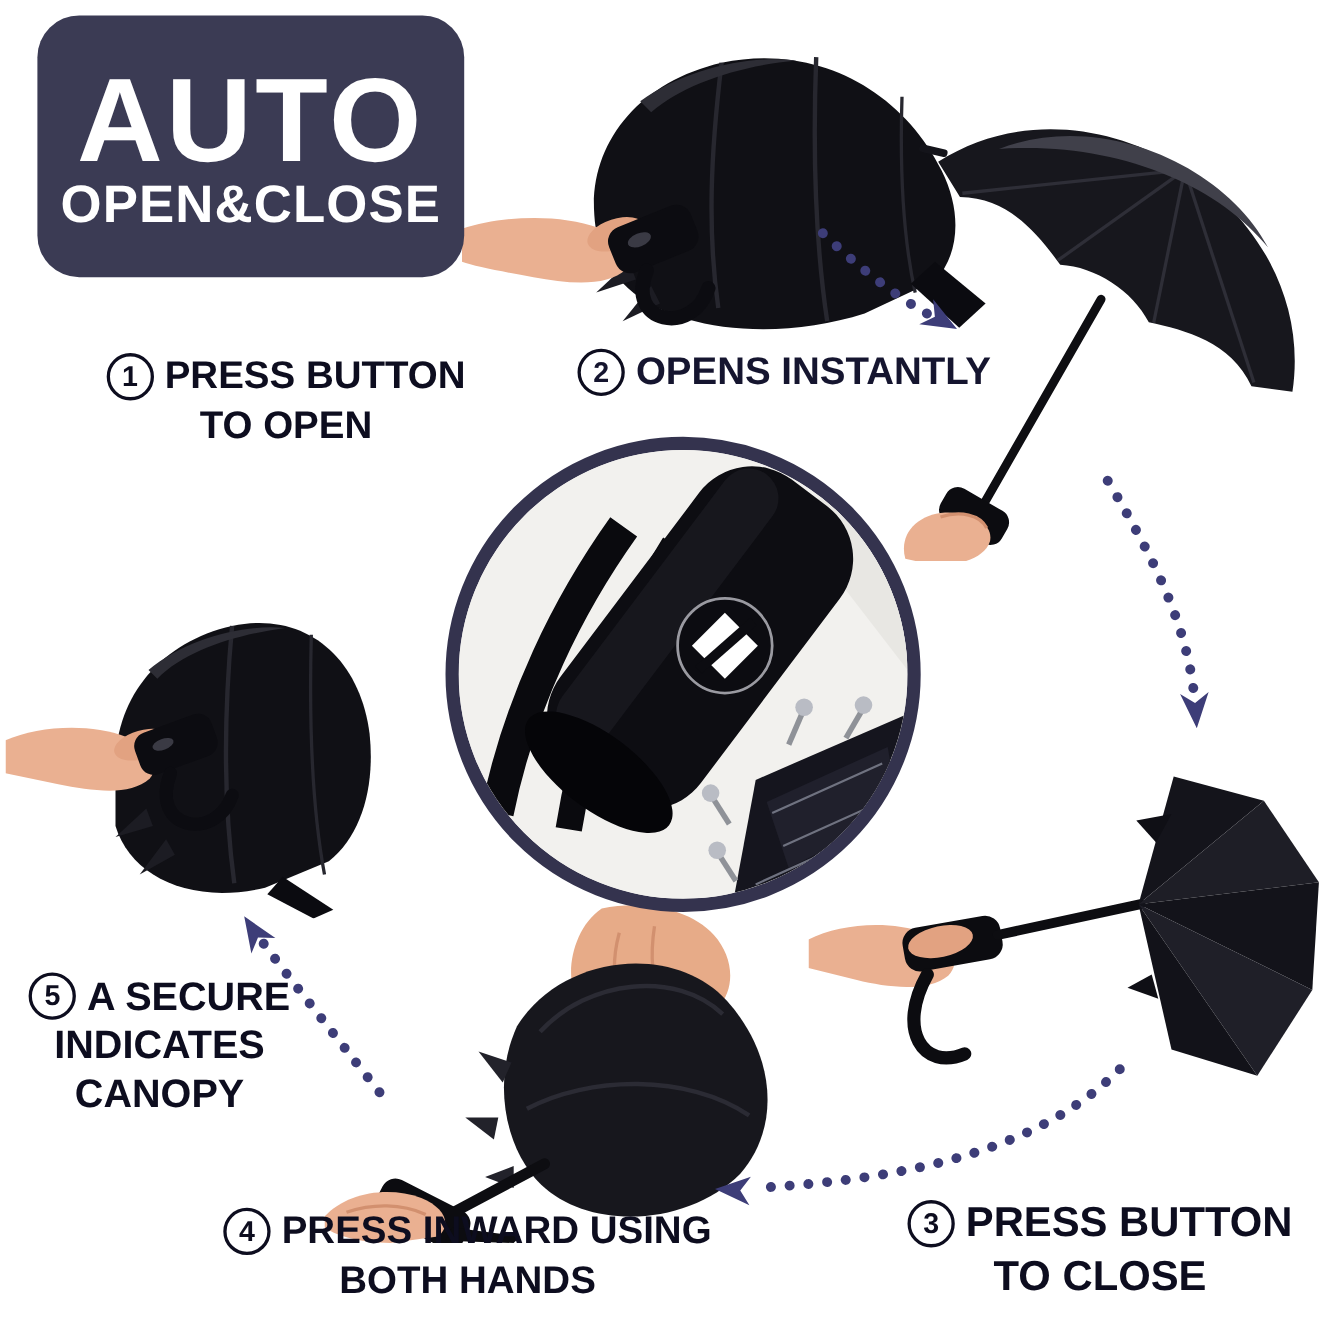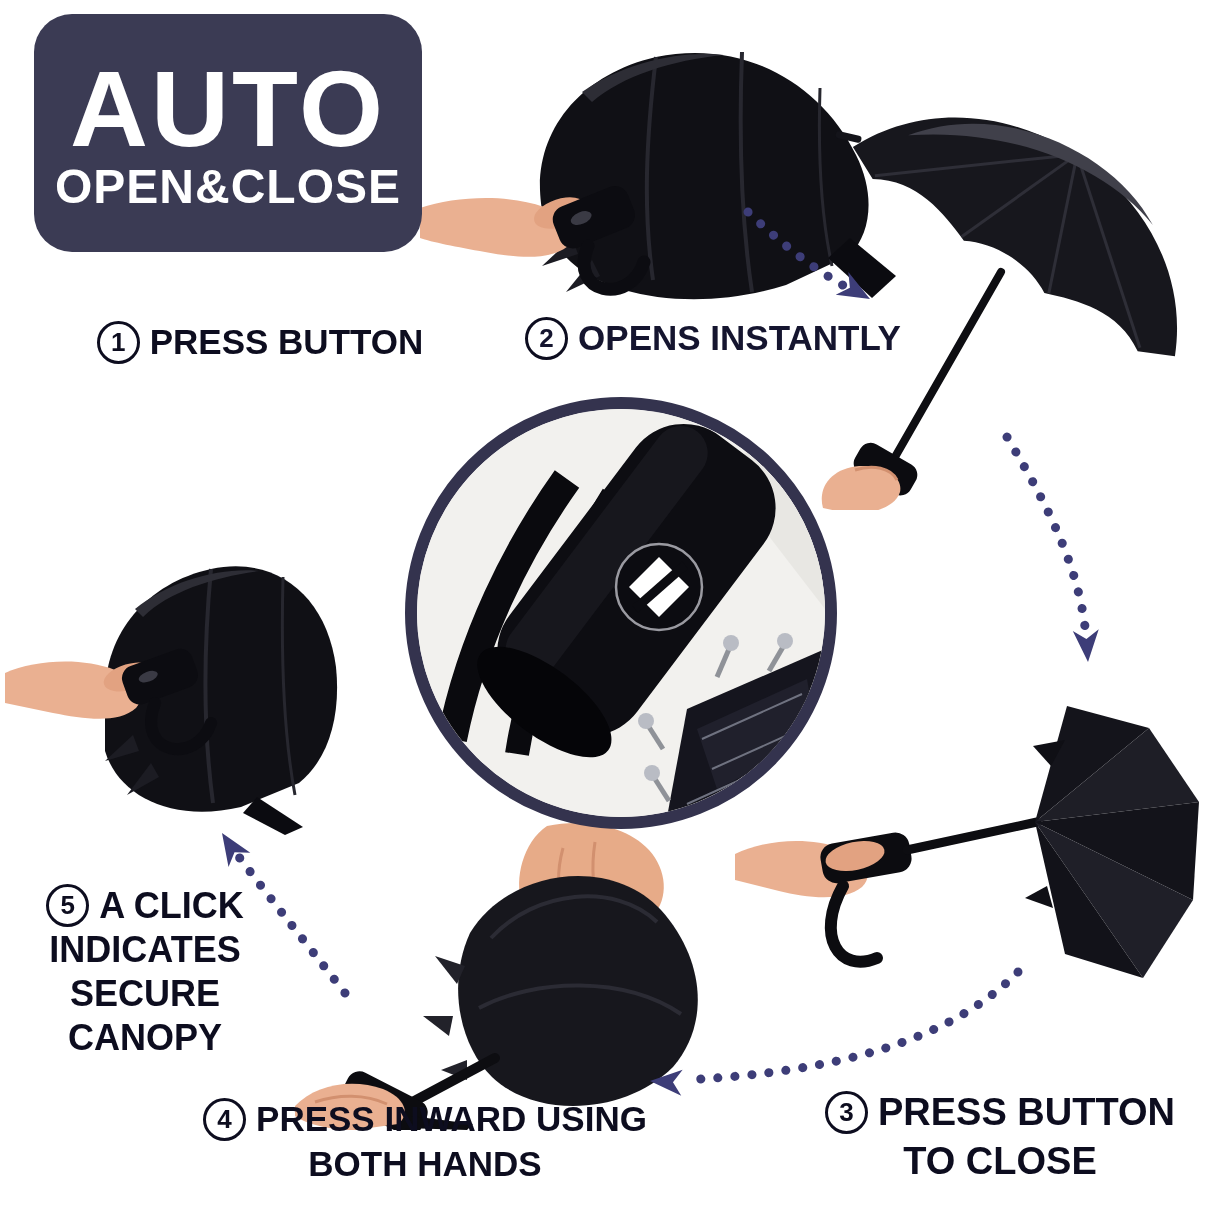--- a/index.html
+++ b/index.html
@@ -199,20 +199,21 @@
       <path d="M0,0 L-32,-13 L-23,0 L-32,13 Z" transform="translate(650,1081) rotate(183)"></path>
       <path d="M0,0 L-32,-13 L-23,0 L-32,13 Z" transform="translate(222,833) rotate(237)"></path>
     </g>
   </svg>
 
   <div class="step" id="step1">
     <span class="ln1">
       <span class="num">1</span>
       <span>PRESS BUTTON</span>
     </span>
+    <span class="ln">TO OPEN</span>
   </div>
 
   <div class="step" id="step2">
     <span class="ln1">
       <span class="num">2</span>
       <span>OPENS INSTANTLY</span>
     </span>
   </div>
 
   <div class="step" id="step3">
@@ -227,20 +228,19 @@
     <span class="ln1">
       <span class="num">4</span>
       <span>PRESS INWARD USING</span>
     </span>
     <span class="ln">BOTH HANDS</span>
   </div>
 
   <div class="step" id="step5">
     <span class="ln1">
       <span class="num">5</span>
-      <span>A CLICK</span>
+      <span>A SECURE</span>
     </span>
     <span class="ln">INDICATES</span>
-    <span class="ln">SECURE</span>
     <span class="ln">CANOPY</span>
   </div>
 
 </div>
 
 </body></html>

